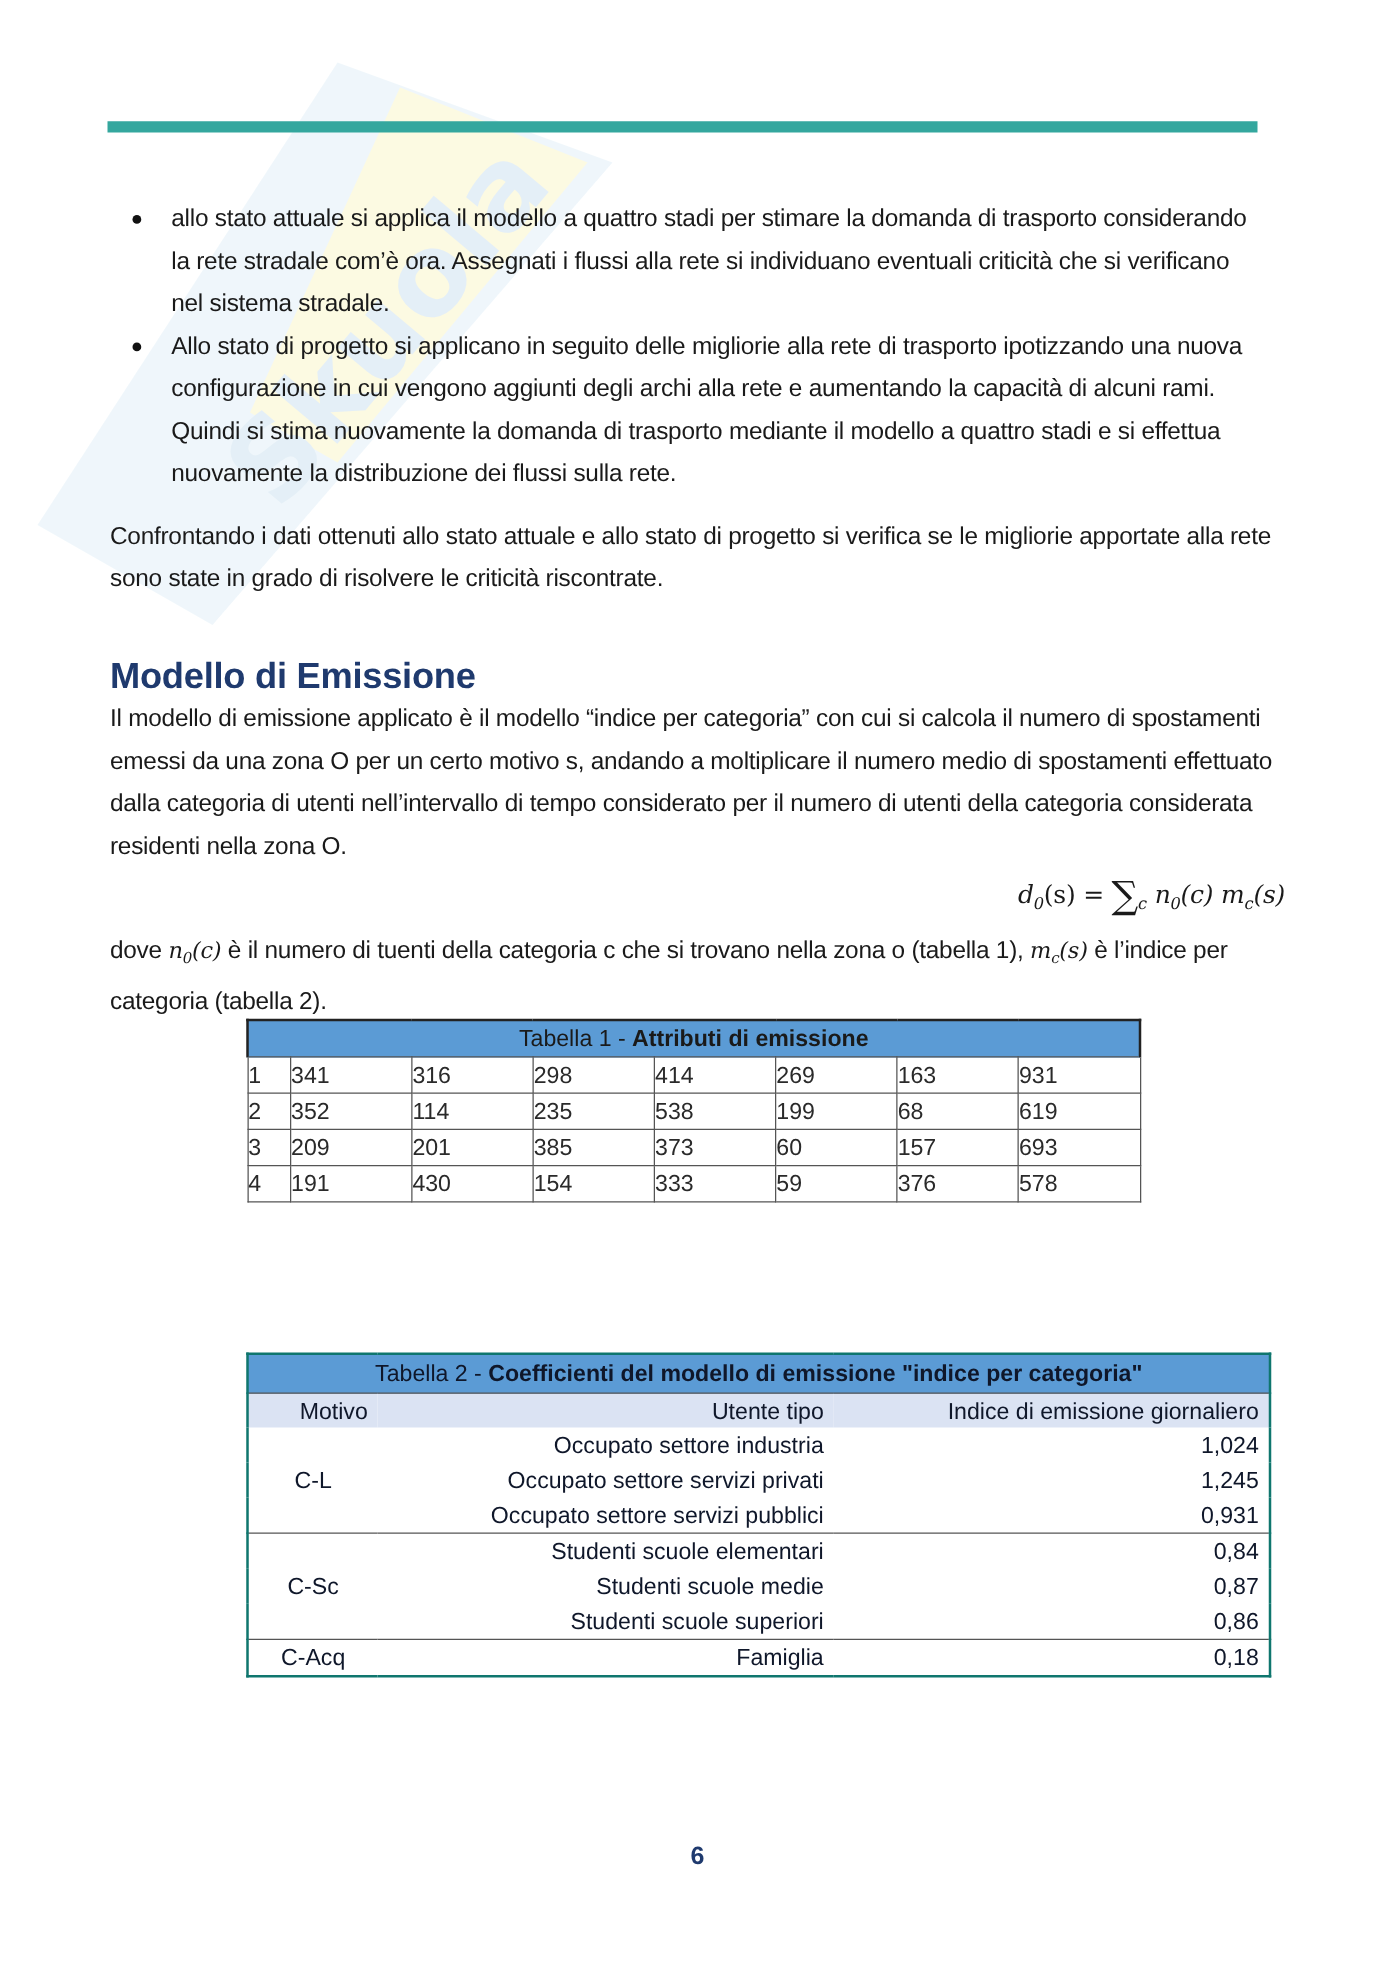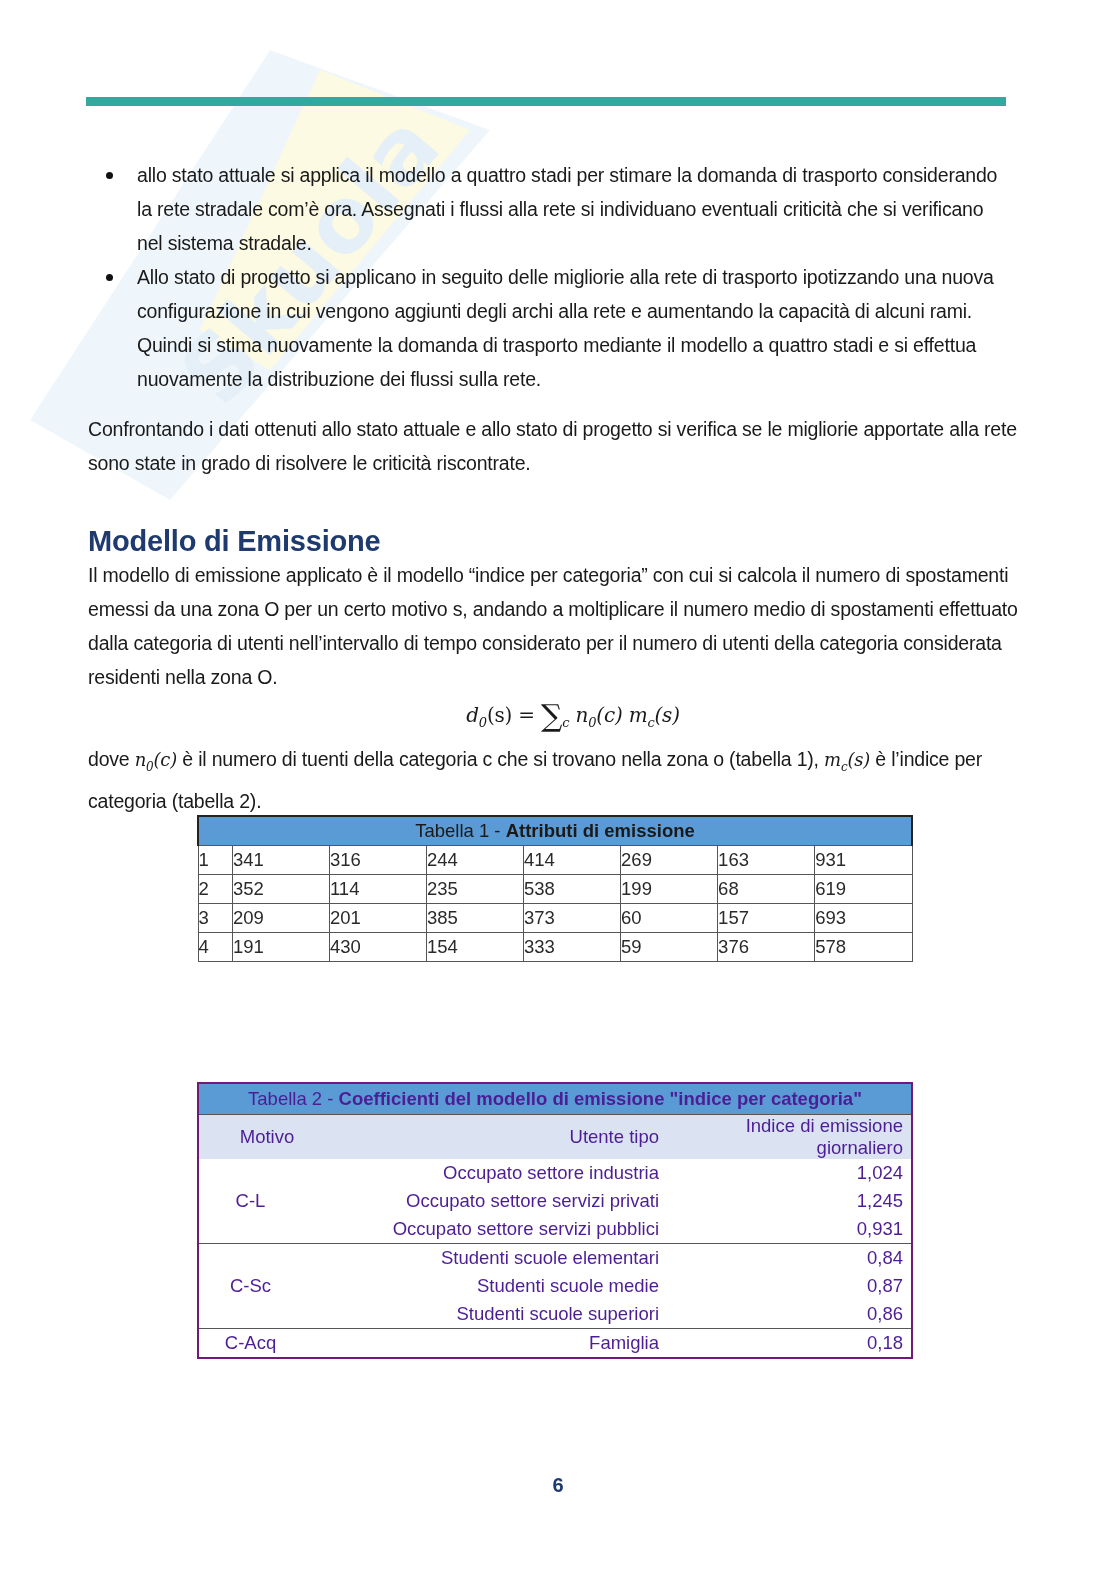--- a/index.html
+++ b/index.html
@@ -24,21 +24,21 @@
     ul.bullets li .dot {
       position: absolute; left: 2px; top: 14px; width: 7px; height: 7px;
       border-radius: 50%; background: #111;
     }
     p { margin: 0; }
     h2.section-title {
       margin: 44px 0 0 0; font-size: 29px; line-height: 34px; font-weight: bold;
       color: #1f3a6e; letter-spacing: -0.2px;
     }
     .formula {
-      text-align: center; font-family: "DejaVu Serif", serif; font-style: italic;
+      text-align: right; font-family: "DejaVu Serif", serif; font-style: italic;
       font-size: 20px; line-height: 38px; margin: 2px 0 0 0; padding-left: 30px;
     }
     .formula .sum { font-style: normal; font-size: 30px; vertical-align: -4px; }
     .formula sub { font-size: 13px; }
     .math { font-family: "DejaVu Serif", serif; font-style: italic; font-size: 18px; }
     .math sub { font-size: 12px; }
 
     table { border-collapse: collapse; font-family: "Liberation Sans", sans-serif; }
     .t1 {
       position: absolute; left: 197px; top: 815px; width: 716px;
@@ -49,22 +49,22 @@
       background: #5b9bd5; color: #1a1a1a; height: 28px; border: 2px solid #222;
       border-bottom: 1px solid #555;
     }
     .t1 .title-row b { font-weight: bold; }
     .t1 .head-row th {
       background: #dbe3f3; line-height: 28px; padding: 2px 2px;
     }
     .t1 td { height: 28px; line-height: 28px; }
 
     .t2 {
-      position: absolute; left: 197px; top: 1082px; width: 716px;
-      font-size: 18.5px; color: #4c1d95; border: 2px solid #701a75;
+      position: absolute; left: 197px; top: 1082px; width: 820px;
+      font-size: 18.5px; color: #0f172a; border: 2px solid #0f766e;
     }
     .t2 th, .t2 td { padding: 0 8px; text-align: right; font-weight: normal; }
     .t2 .title-row th {
       background: #5b9bd5; text-align: center; height: 30px; border-bottom: 1px solid #555;
     }
     .t2 .title-row b { font-weight: bold; }
     .t2 .head-row th { background: #dbe3f3; height: 27px; padding-left: 37px; }
     .t2 td { height: 28px; line-height: 28px; }
     .t2 .motivo { text-align: center; width: 62px; padding: 0 4px; }
     .t2 .val { text-align: right; }
@@ -109,21 +109,21 @@
   <thead>
     <tr class="title-row">
       <th colspan="8"><span>Tabella 1 - </span><b>Attributi di emissione</b></th>
     </tr>
   </thead>
   <tbody>
     <tr>
       <td>1</td>
         <td>341</td>
         <td>316</td>
-        <td>244</td>
+        <td>298</td>
         <td>414</td>
         <td>269</td>
         <td>163</td>
         <td>931</td>
     </tr>
     <tr>
       <td>2</td>
         <td>352</td>
         <td>114</td>
         <td>235</td>

